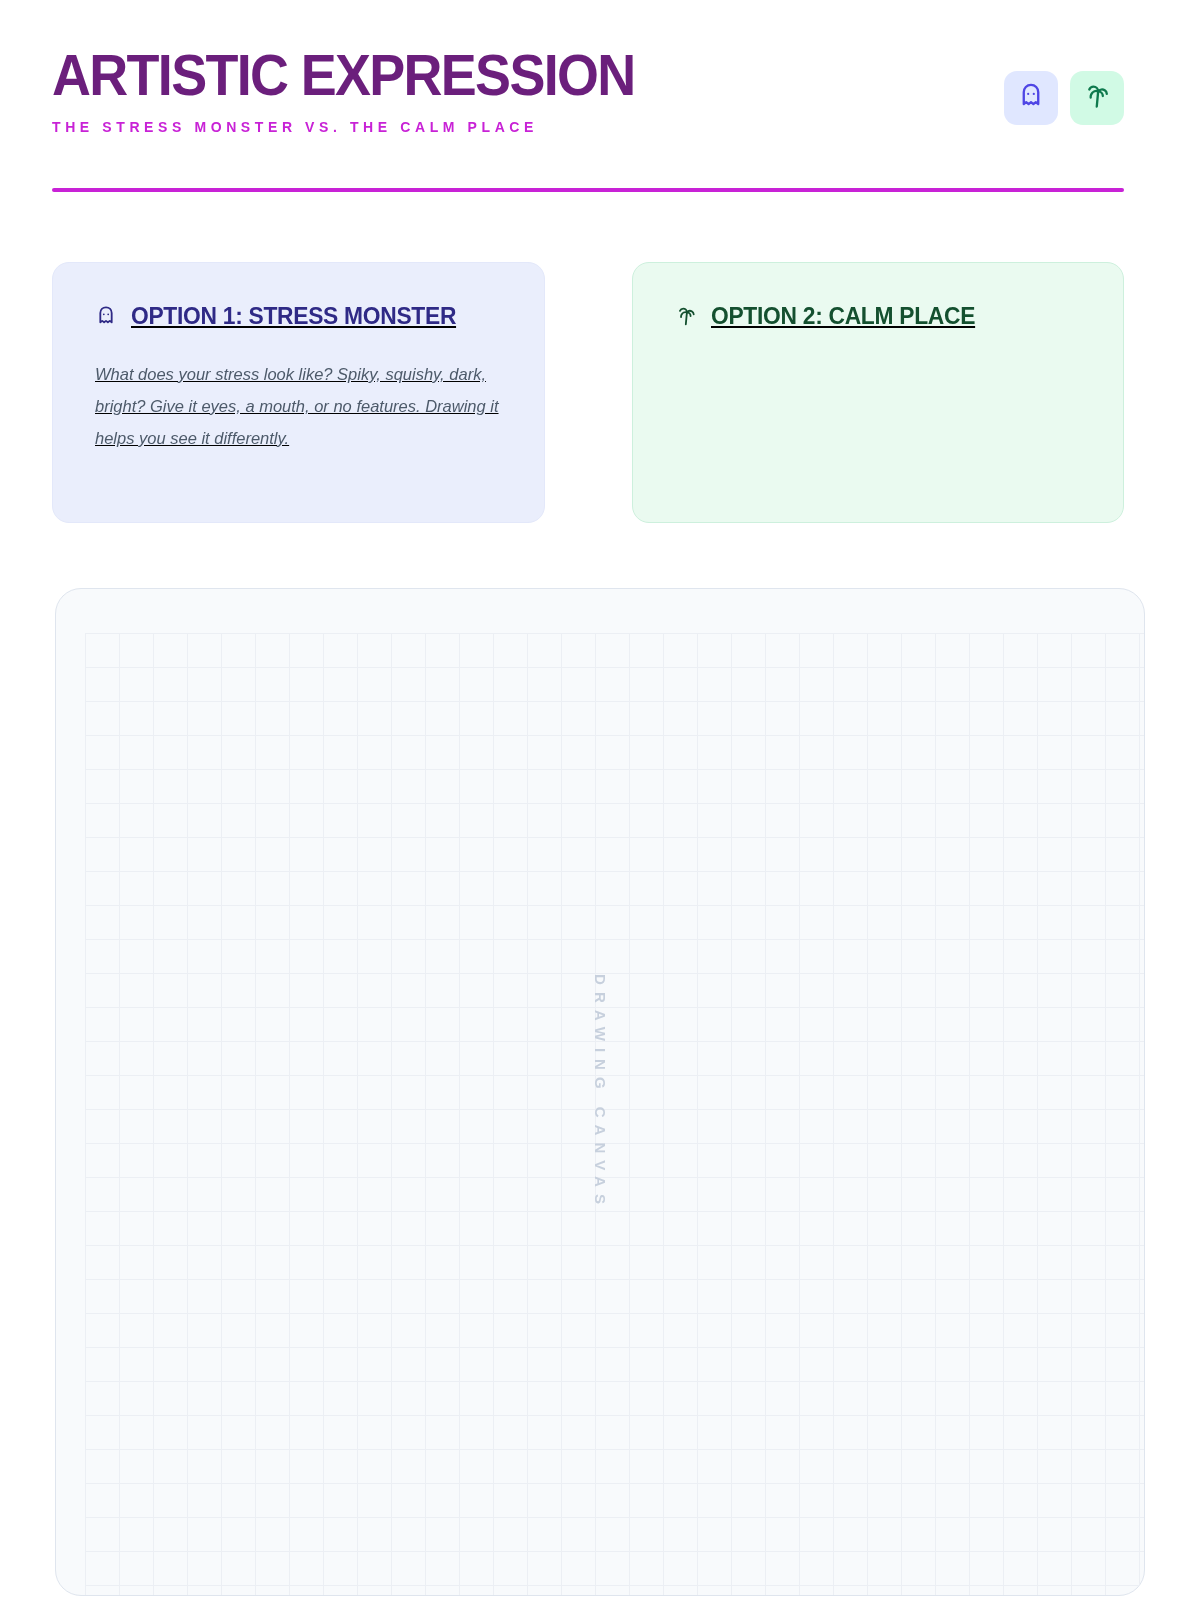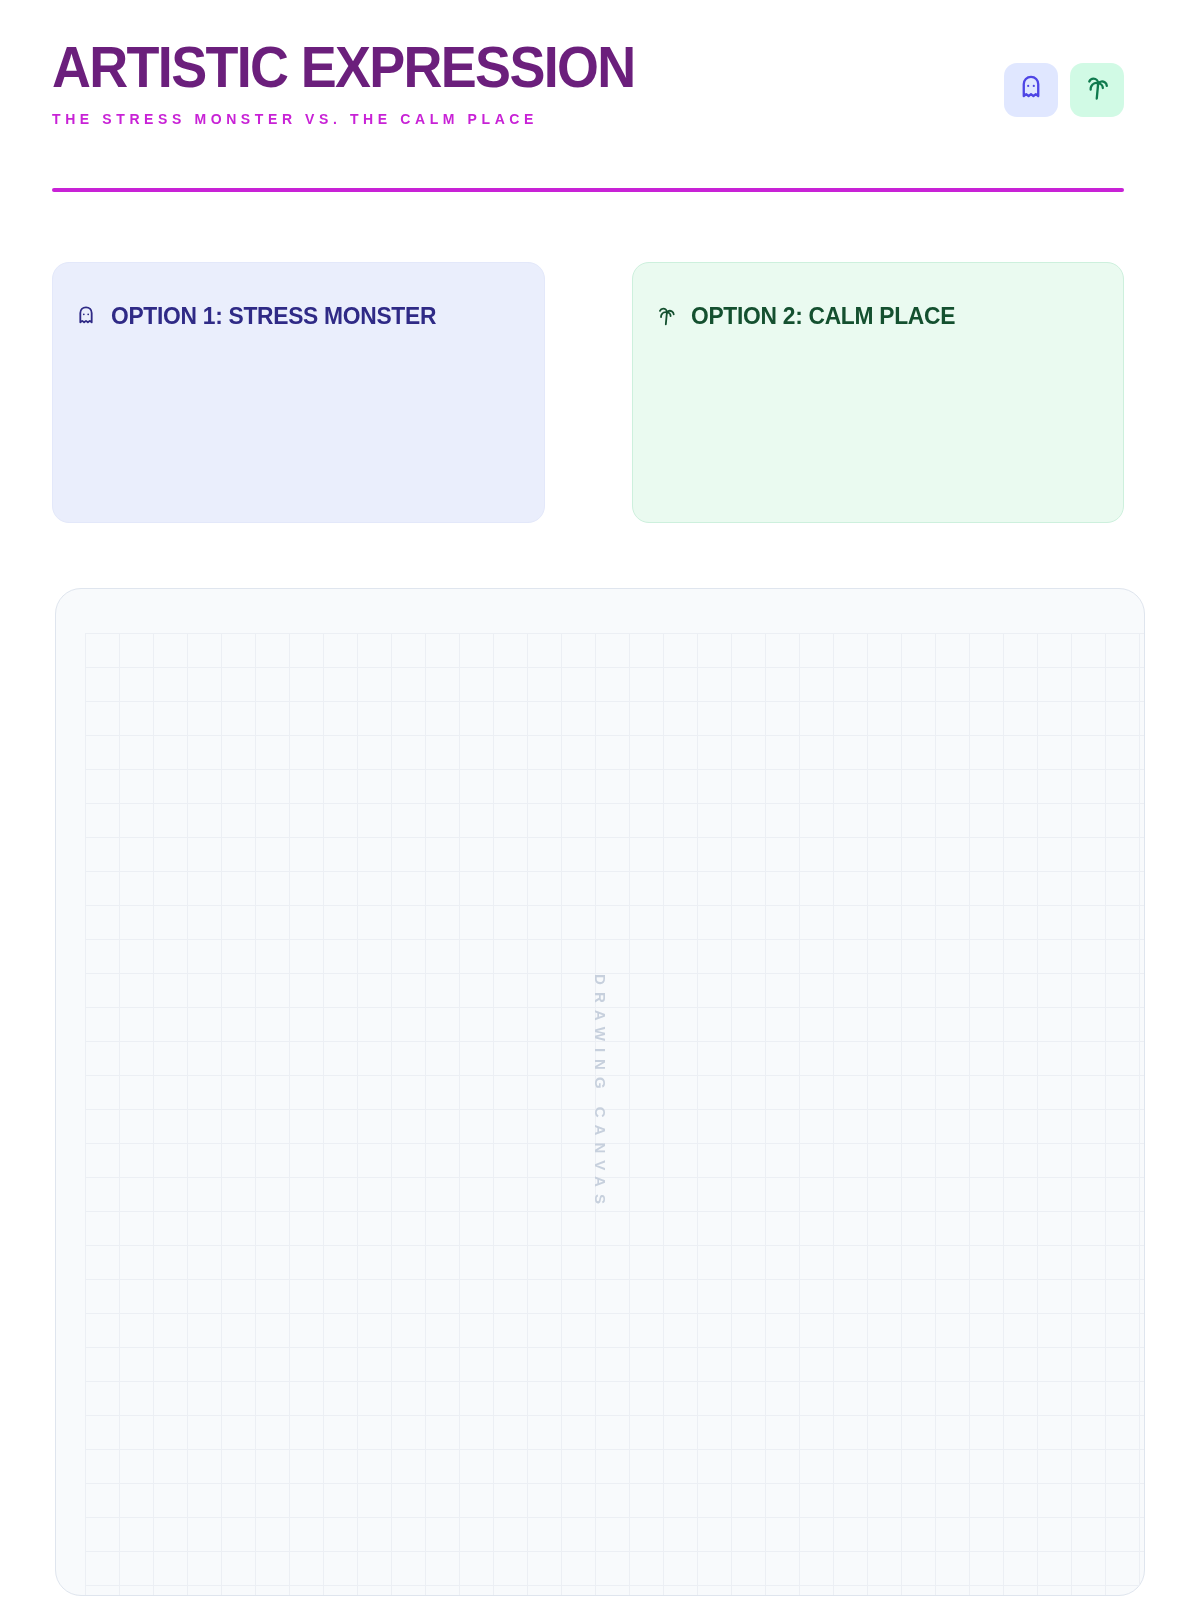--- a/index.html
+++ b/index.html
@@ -13,21 +13,21 @@
     font-family: "Liberation Sans", sans-serif;
     -webkit-font-smoothing: antialiased;
     overflow: hidden;
     position: relative;
   }
 
   
   .header {
     position: absolute;
     left: 52px;
-    top: 36px;
+    top: 44px;
     width: 1072px;
     height: 150px;
   }
   .header-text {
     position: absolute;
     left: 0;
     top: 0;
   }
   .page-title {
     font-family: "Liberation Sans Narrow", "Liberation Sans", sans-serif;
@@ -84,22 +84,23 @@
     left: 52px;
     top: 262px;
     width: 1072px;
     display: flex;
     gap: 51px;
   }
   .card {
     width: 519px;
     box-sizing: border-box;
     border-radius: 17px;
-    padding: 39px 42px 32px 22px;
+    padding: 39px 42px 32px 42px;
     min-height: 261px;
+    text-decoration: underline;
   }
   .card.stress {
     background: #eaeefc;
     border: 1px solid #e3e8fa;
   }
   .card.calm {
     background: #eafaf0;
     border: 1px solid #cdf0dd;
     margin-left: 36px;
   }
@@ -218,20 +219,21 @@
     <div class="card-heading">
       <span class="card-icon">
         <svg width="22" height="22" viewBox="0 0 24 24" fill="none" stroke="#2f2a86" stroke-width="2" stroke-linecap="round" stroke-linejoin="round">
           <path d="M12 2.5c-3.6 0-6.2 2.8-6.2 6.3v10.1l2.1-1.6 2.05 1.6L12 17.3l2.05 1.6 2.05-1.6 2.1 1.6V8.8c0-3.5-2.6-6.3-6.2-6.3z"></path>
           <circle cx="9.6" cy="10.2" r="0.95" fill="#2f2a86" stroke="none"></circle>
           <circle cx="14.4" cy="10.2" r="0.95" fill="#2f2a86" stroke="none"></circle>
         </svg>
       </span>
       <span class="card-heading-text">OPTION 1: STRESS MONSTER</span>
     </div>
+    <p class="card-body">What does your stress look like? Spiky, squishy, dark, bright? Give it eyes, a mouth, or no features. Drawing it helps you see it differently.</p>
   </div>
 
   <div class="card calm">
     <div class="card-heading">
       <span class="card-icon">
         <svg width="22" height="22" viewBox="0 0 24 24" fill="none" stroke="#14502f" stroke-width="2" stroke-linecap="round" stroke-linejoin="round">
           <path d="M13 8c0-2.2-1.8-4-4-4-1.6 0-3 1-3.6 2.4"></path>
           <path d="M13 8c2.2 0 4 1.8 4 4"></path>
           <path d="M13 8c1.4-1.7 3.8-2.1 5.6-0.9 1.1.7 1.7 1.8 1.8 3"></path>
           <path d="M13 8C10.6 7.2 8 8.4 7 10.7c-.4.9-.5 1.8-.4 2.6"></path>

